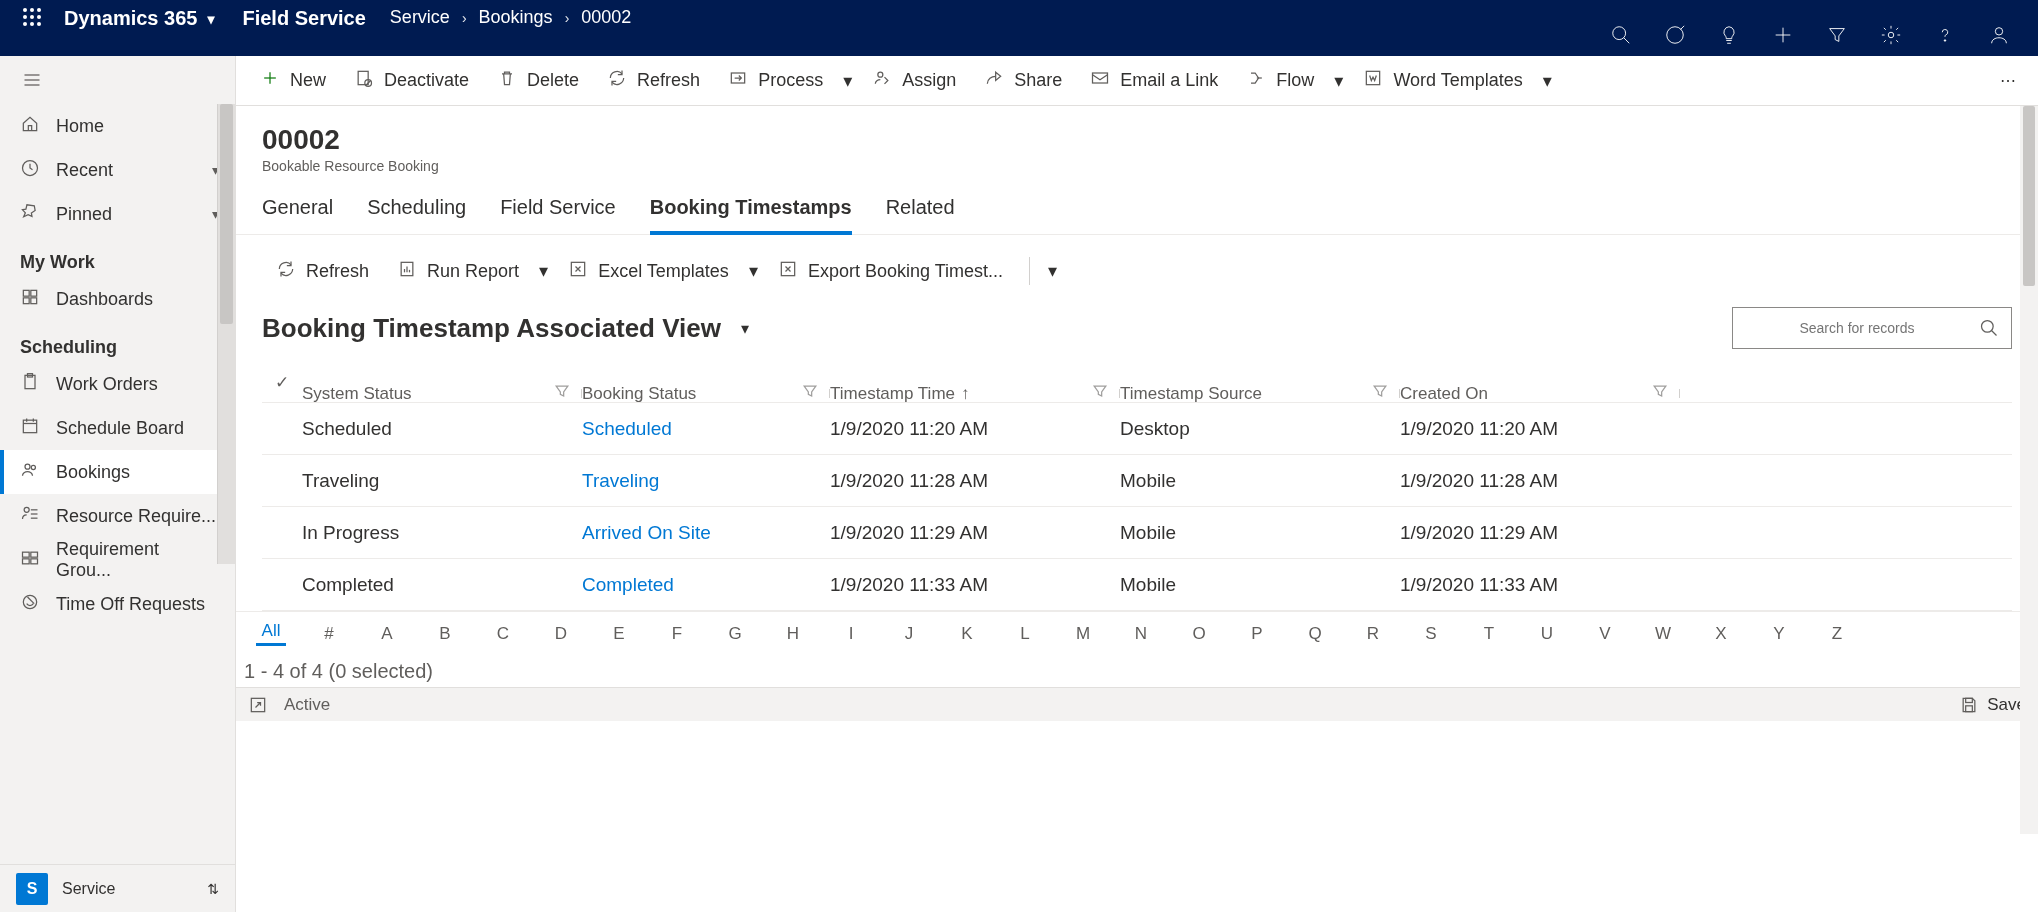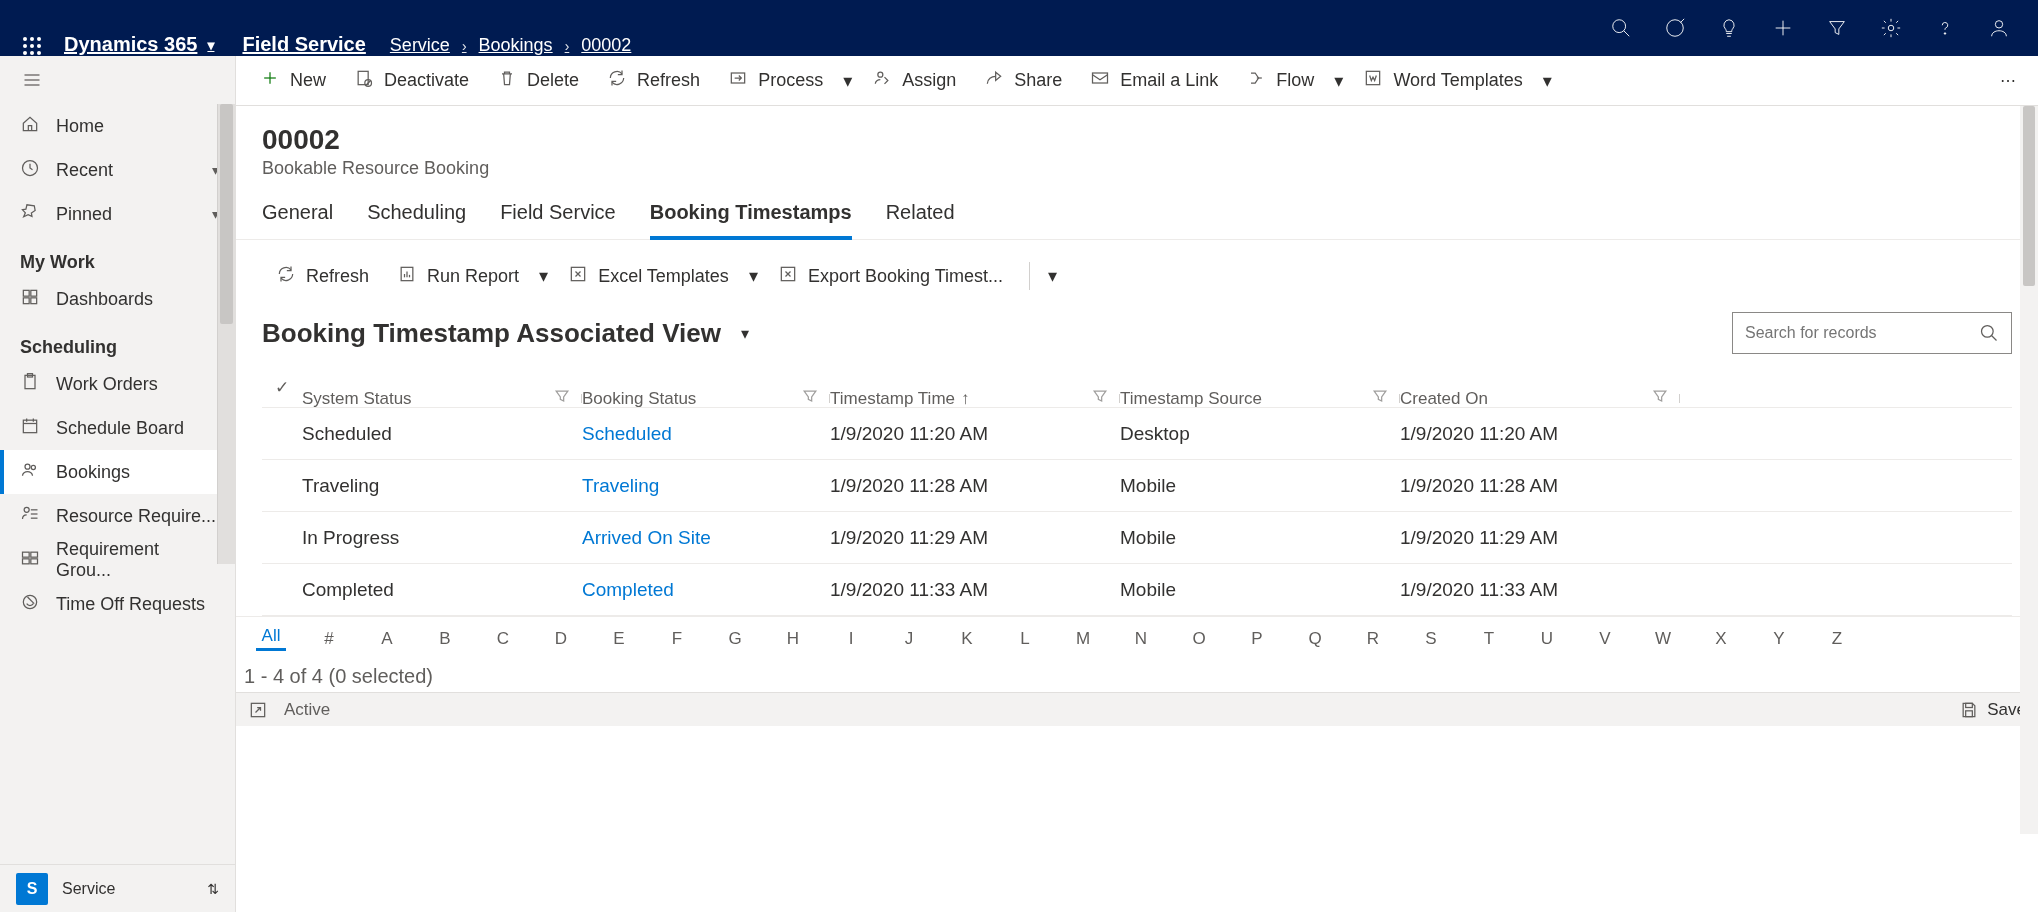--- a/index.html
+++ b/index.html
@@ -1,19 +1,19 @@
 <!DOCTYPE html>
 <html><head>
 <meta charset="utf-8">
 <style>
 * { box-sizing: border-box; margin: 0; padding: 0; font-family: "Segoe UI", Arial, sans-serif; }
 body { overflow: hidden; width: 2038px; height: 912px; background: #fff; color: #323130; }
 
 
-.topbar { height: 56px; background: #001b51; color: #fff; display: flex; align-items: flex-end; padding: 0 12px; font-size: 20px; text-decoration: underline; }
+.topbar { height: 56px; background: #001b51; color: #fff; display: flex; align-items: flex-start; padding: 7px 12px; font-size: 20px; }
 .topbar .waffle { width: 40px; display: flex; align-items: center; justify-content: center; cursor: pointer; }
 .topbar .brand { font-weight: 600; margin-left: 12px; cursor: pointer; display:flex; align-items:center; gap:10px;}
 .topbar .brand .chev { font-size:14px; }
 .topbar .app { margin-left: 28px; font-weight: 600; font-size: 20px; }
 .topbar .crumbs { margin-left: 24px; display: flex; align-items: center; gap: 12px; font-size: 18px; }
 .topbar .crumbs .sep { font-size: 14px; opacity:.9;}
 .topbar .spacer { flex: 1; }
 .topbar .icon-btn { width: 54px; height: 56px; display:flex; align-items:center; justify-content:center; cursor:pointer; }
 .topbar svg { stroke: #fff; fill: none; }
 
@@ -37,36 +37,36 @@
 .content { flex:1; display:flex; flex-direction:column; position:relative;}
 .cmdbar { height:50px; border-bottom:1px solid #e1dfdd; display:flex; align-items:center; padding:16px 10px; gap:4px;justify-content:space-between;}
 .cmd { display:flex; align-items:center; gap:10px; padding:0 14px; height:40px; font-size:18px; cursor:pointer; color:#323130;}
 .cmd svg { width:20px; height:20px; }
 .cmd.chev { padding:0 6px;}
 .cmdbar .spacer { flex:1;}
 .overflow { padding:0 12px; cursor:pointer;}
 
 .header { padding:18px 26px 0 26px;}
 .header h1 { font-size:28px; font-weight:600;}
-.header .sub { font-size:18px; color:#605e5c; margin-top:2px;}
+.header .sub { font-size:14px; color:#605e5c; margin-top:2px;}
 
 .tabs { display:flex; gap:34px; padding:14px 26px 0 26px; border-bottom:1px solid #edebe9; font-size:20px;}
 .tab { padding:8px 0 12px 0; cursor:pointer; color:#323130;}
 .tab.active { border-bottom:4px solid #0078d4; font-weight:700; margin-bottom:-1px;}
 
 .subcmd { display:flex; align-items:center; gap:8px; padding:16px 26px 10px 26px;}
 .subcmd .cmd { font-size:18px;}
 .subcmd .divider { width:1px; height:28px; background:#d2d0ce; margin:0 4px;}
 
 .viewrow { display:flex; align-items:center; padding:6px 26px 14px 26px;}
 .viewrow h2 { font-size:26px; font-weight:600;}
 .viewrow .vchev { margin-left:20px; cursor:pointer;}
 .viewrow .spacer{flex:1;}
 .search { width:280px; height:42px; border:1px solid #8a8886; display:flex; align-items:center; padding:0 12px; gap:10px;}
-.search input { border:none; outline:none; font-size:16px; flex:1; background:transparent;}
+.search input { border:none; outline:none; font-size:14px; flex:1; background:transparent;text-align:center;}
 
 
 .grid { padding:0 26px;}
 .ghead { display:flex; align-items:center; height:40px; border-bottom:1px solid #edebe9; font-size:17px; color:#605e5c;}
 .col-check { width:40px; display:flex; justify-content:center;}
 .col { display:flex; align-items:center; gap:6px; padding-right:10px; position:relative;}
 .col .filter { margin-left:auto; opacity:.6;}
 .col .sep { position:absolute; right:0; top:8px; bottom:8px; width:1px; background:#d2d0ce;}
 .c1{width:280px;} .c2{width:248px;} .c3{width:290px;} .c4{width:280px;} .c5{width:280px;}
 .grow { display:flex; align-items:center; height:52px; border-bottom:1px solid #edebe9; font-size:19px;}

